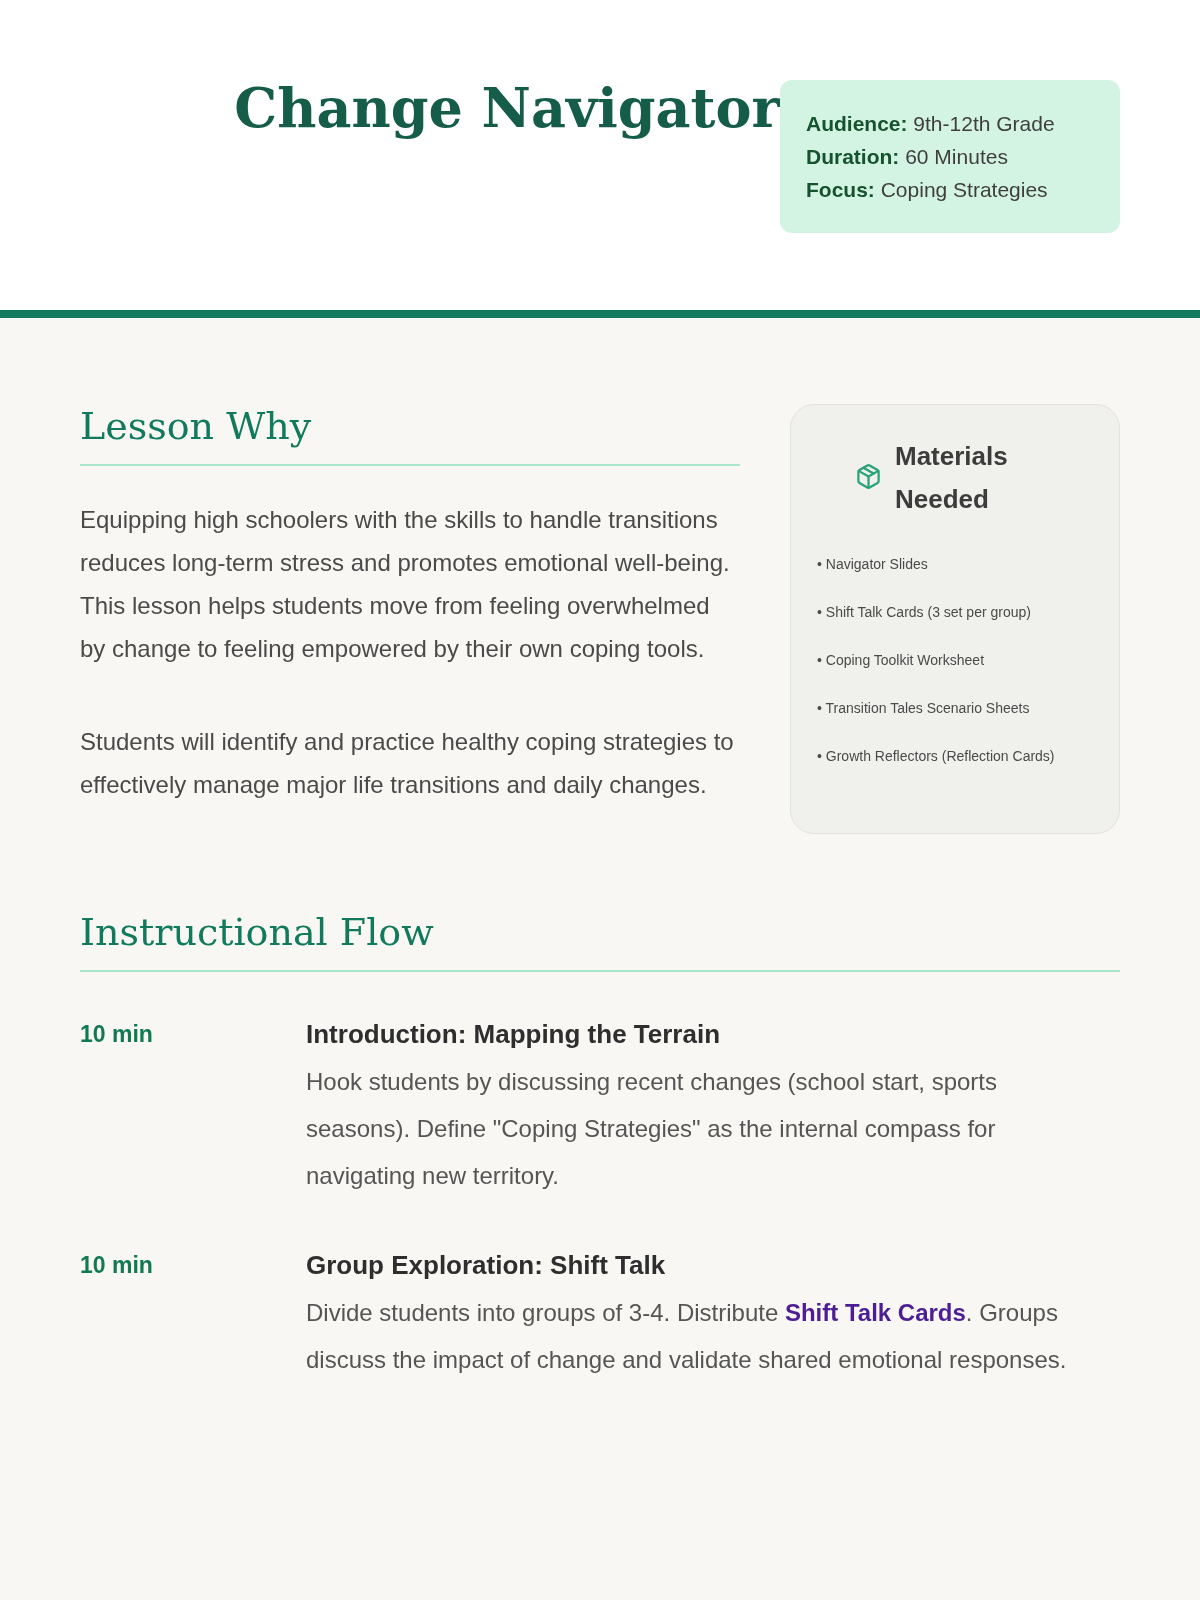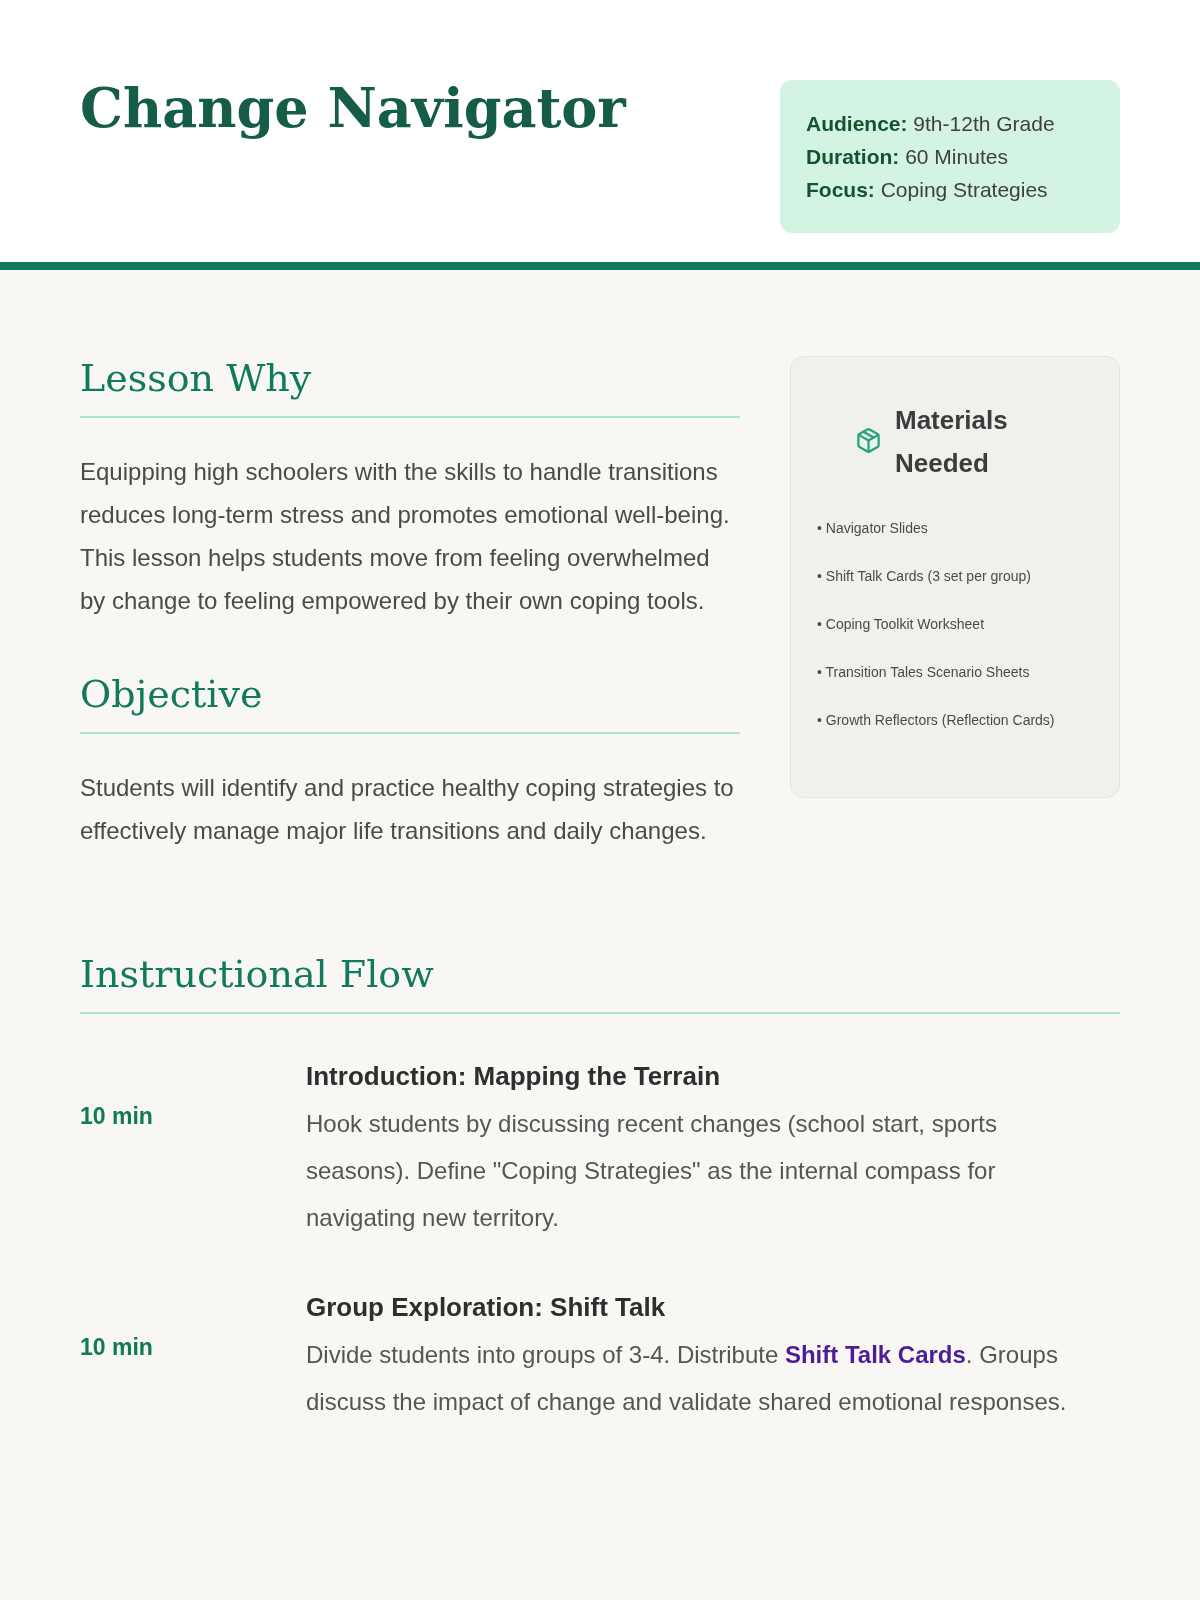--- a/index.html
+++ b/index.html
@@ -17,23 +17,23 @@
   html,body{margin:0;padding:0;background:#ffffff;}
   .page{
     width:1200px;height:1600px;overflow:hidden;
     background:var(--page-bg);
     font-family:"Liberation Sans", sans-serif;
     position:relative;
   }
   
   .header{
     background:#ffffff;
-    height:262px;box-sizing:border-box;
+    height:310px;box-sizing:border-box;
     padding:78px 80px 0 80px;
-    display:flex;justify-content:space-between;align-items:flex-start;
+    display:flex;justify-content:flex-end;align-items:flex-start;
   }
   .title{
     font-family:"DejaVu Serif", serif;
     font-weight:600;
     font-size:54px;line-height:60px;
     color:var(--accent-dark);
     margin:0;
   }
   .subtitle{
     margin-top:20px;
@@ -71,22 +71,22 @@
     font-size:24px;line-height:43px;
     color:var(--text-body);
   }
   .objective-block{margin-top:50px;}
   
   .card{
     margin-left:50px;
     width:345px;box-sizing:border-box;
     background:var(--card-bg);
     border:1px solid var(--card-border);
-    border-radius:14px;
-    padding:42px 26px 46px 26px;
+    border-radius:24px;
+    padding:30px 26px 46px 26px;
   }
   .card-head{
     display:flex;align-items:center;justify-content:center;gap:13px;
   }
   .card-title{
     font-size:26px;line-height:43px;font-weight:bold;color:#3c3c3c;
     max-width:160px;
   }
   .pkg-icon{flex:none;display:block;}
   .card-list{margin-top:26px;}
@@ -96,21 +96,20 @@
   }
   .card-item::before{content:"• ";}
   
   .flow-section{margin-top:76px;}
   .steps{margin-top:44px;}
   .step{display:flex;margin-bottom:48px;}
   .step-time{
     width:198px;flex:none;
     color:#117a52;font-weight:bold;font-size:23px;
     padding-top:5px;
-    margin-top:40px;
   }
   .step-body{max-width:800px;margin-left:28px;}
   .step-title{
     font-size:26px;line-height:36px;font-weight:bold;color:var(--text-dark);
   }
   .step-desc{
     margin-top:6px;
     font-size:24px;line-height:47px;color:#555555;
   }
   .step-desc b{color:#4c1d95;}
@@ -143,21 +142,20 @@
   <div class="divider-bar"></div>
 
   <div class="main">
 
     <div class="top-grid">
       <div class="left-col">
         <h2 class="section-heading">Lesson Why</h2>
         <p class="body-par">Equipping high schoolers with the skills to handle transitions reduces long-term stress and promotes emotional well-being. This lesson helps students move from feeling overwhelmed by change to feeling empowered by their own coping tools.</p>
 
         <div class="objective-block">
-          <h2 class="section-heading">Objective</h2>
           <p class="body-par">Students will identify and practice healthy coping strategies to effectively manage major life transitions and daily changes.</p>
         </div>
       </div>
 
       <div class="card">
         <div class="card-head">
           <span class="pkg-icon">
             <svg width="27" height="27" viewBox="0 0 24 24" fill="none" stroke="#27a27a" stroke-width="2" stroke-linecap="round" stroke-linejoin="round">
               <path d="m7.5 4.27 9 5.15"></path>
               <path d="M21 8a2 2 0 0 0-1-1.73l-7-4a2 2 0 0 0-2 0l-7 4A2 2 0 0 0 3 8v8a2 2 0 0 0 1 1.73l7 4a2 2 0 0 0 2 0l7-4A2 2 0 0 0 21 16Z"></path>

